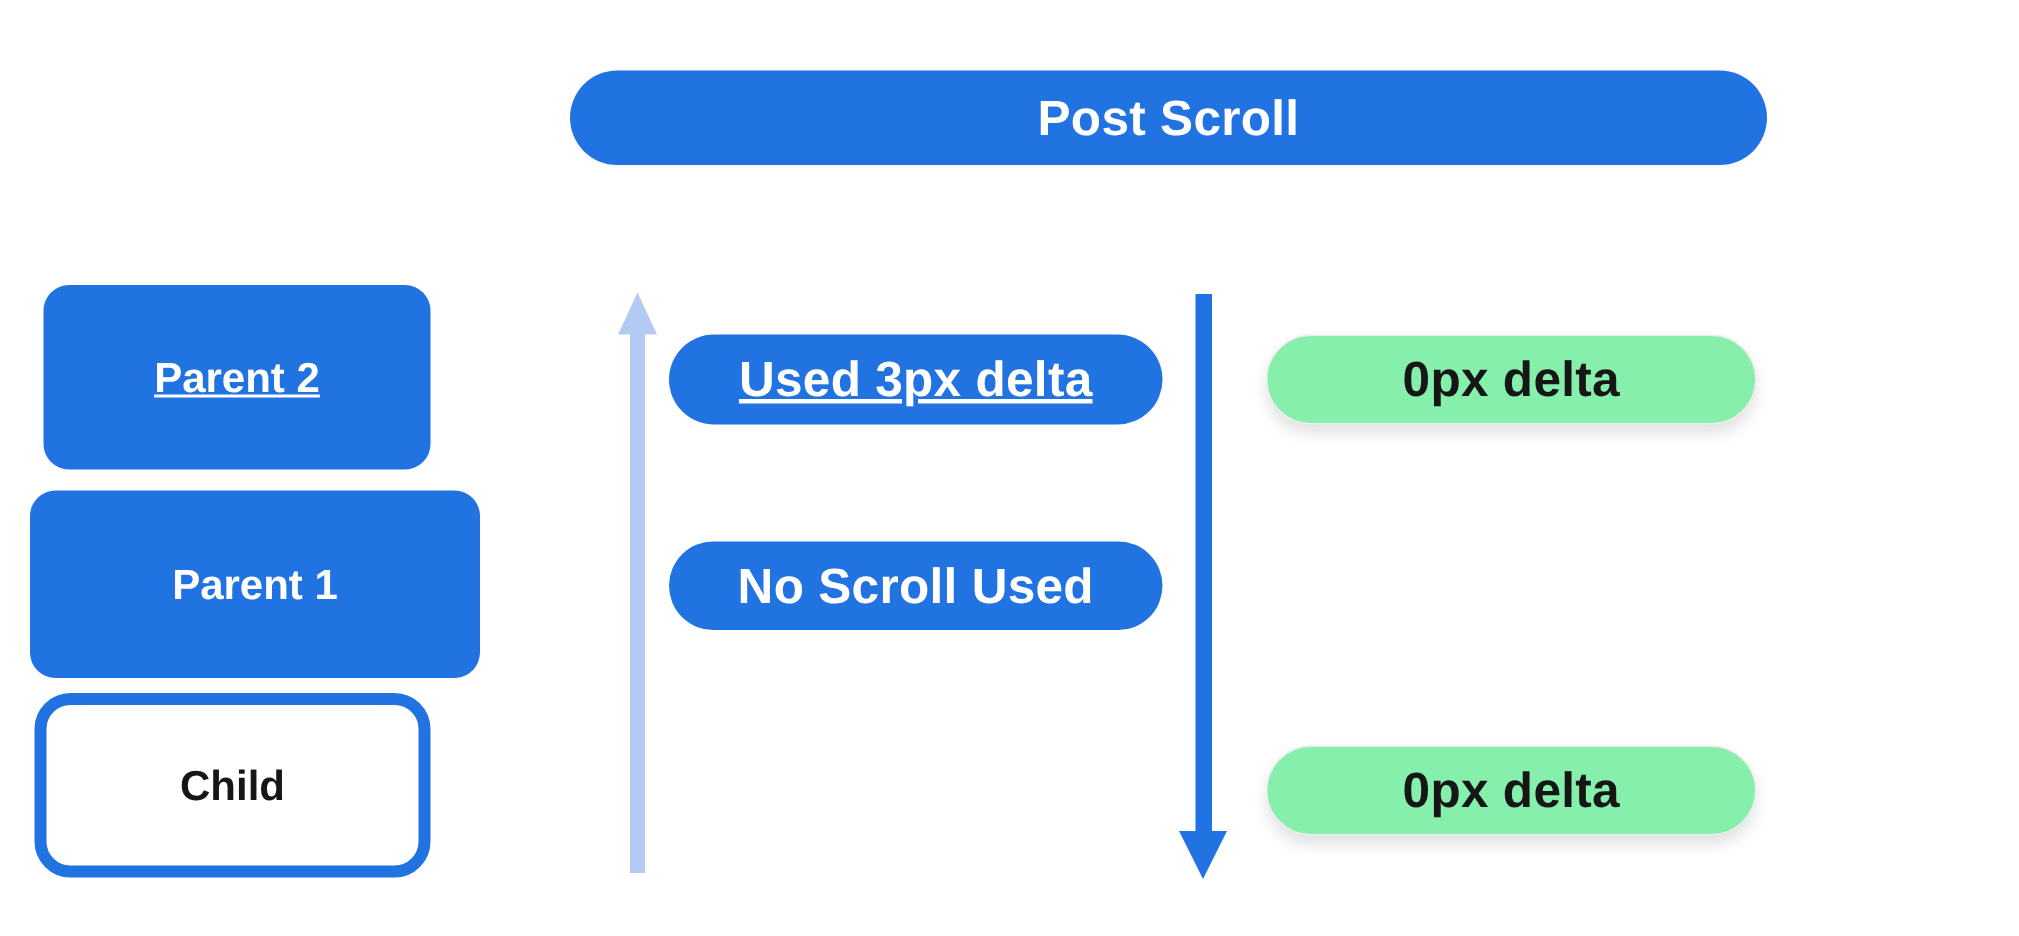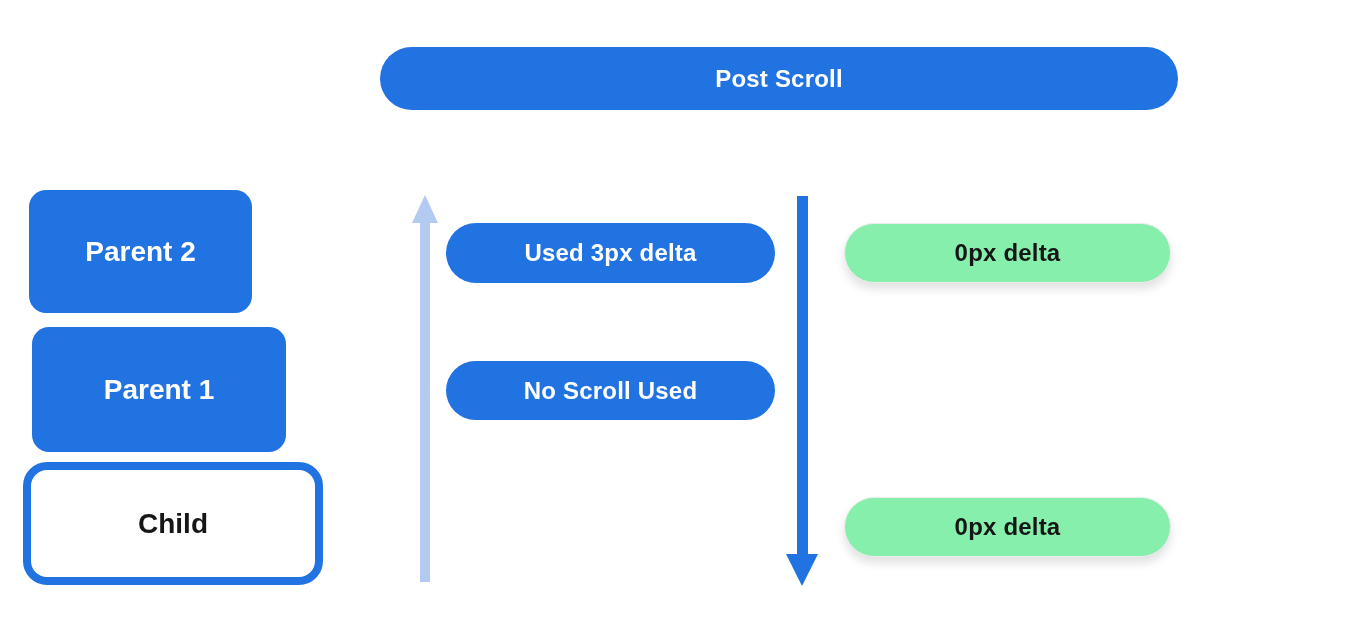--- a/index.html
+++ b/index.html
@@ -17,21 +17,21 @@
     background:#ffffff;
     overflow:hidden;
   }
   .pill{
     position:absolute;
     display:flex;
     align-items:center;
     justify-content:center;
     border-radius:34px;
     font-weight:bold;
-    font-size:24px;
+    font-size:33px;
     letter-spacing:0.2px;
     box-sizing:border-box;
   }
   .pill.blue{
     background:var(--blue);
     color:#ffffff;
   }
   .pill.white{
     background:#86efac;
     color:var(--text-dark);
@@ -49,24 +49,24 @@
     justify-content:center;
     font-weight:bold;
     font-size:28px;
     box-sizing:border-box;
     border-radius:17px;
   }
   .box.blue{
     background:var(--blue);
     color:#ffffff;
   }
-  .parent2{ left:29px; top:190px; width:223px; height:123px; }
-  .parent1{ left:32px; top:327px; width:254px; height:125px; }
+  .parent2{ left:29px; top:190px; width:258px; height:123px;text-decoration:underline; }
+  .parent1{ left:20px; top:327px; width:300px; height:125px; }
   .child{
-    left:23px; top:462px; width:300px; height:123px;
+    left:23px; top:462px; width:264px; height:123px;
     background:#ffffff;
     color:var(--text-dark);
     border:8px solid var(--blue);
     border-radius:24px;
   }
   .arrow{
     position:absolute;
     display:flex;
     flex-direction:column;
     align-items:center;
@@ -88,21 +88,21 @@
     width:11px; flex:1;
     background:var(--blue);
     margin-bottom:-1px;
   }
   .arrow-down .head{
     width:0; height:0;
     border-left:16px solid transparent;
     border-right:16px solid transparent;
     border-top:32px solid var(--blue);
   }
-  .used-delta{ left:446px; top:223px; width:329px; height:60px; border-radius:30px; }
+  .used-delta{ left:446px; top:223px; width:329px; height:60px; border-radius:30px;text-decoration:underline; }
   .no-delta{ left:446px; top:361px; width:329px; height:59px; border-radius:30px; }
   .zero-top{ left:844px; top:223px; width:327px; height:60px; border-radius:30px; }
   .zero-bottom{ left:844px; top:497px; width:327px; height:60px; border-radius:30px; }
 </style>
 </head>
 <body>
 
 <div class="canvas">
 
   <div class="pill blue header-pill">

